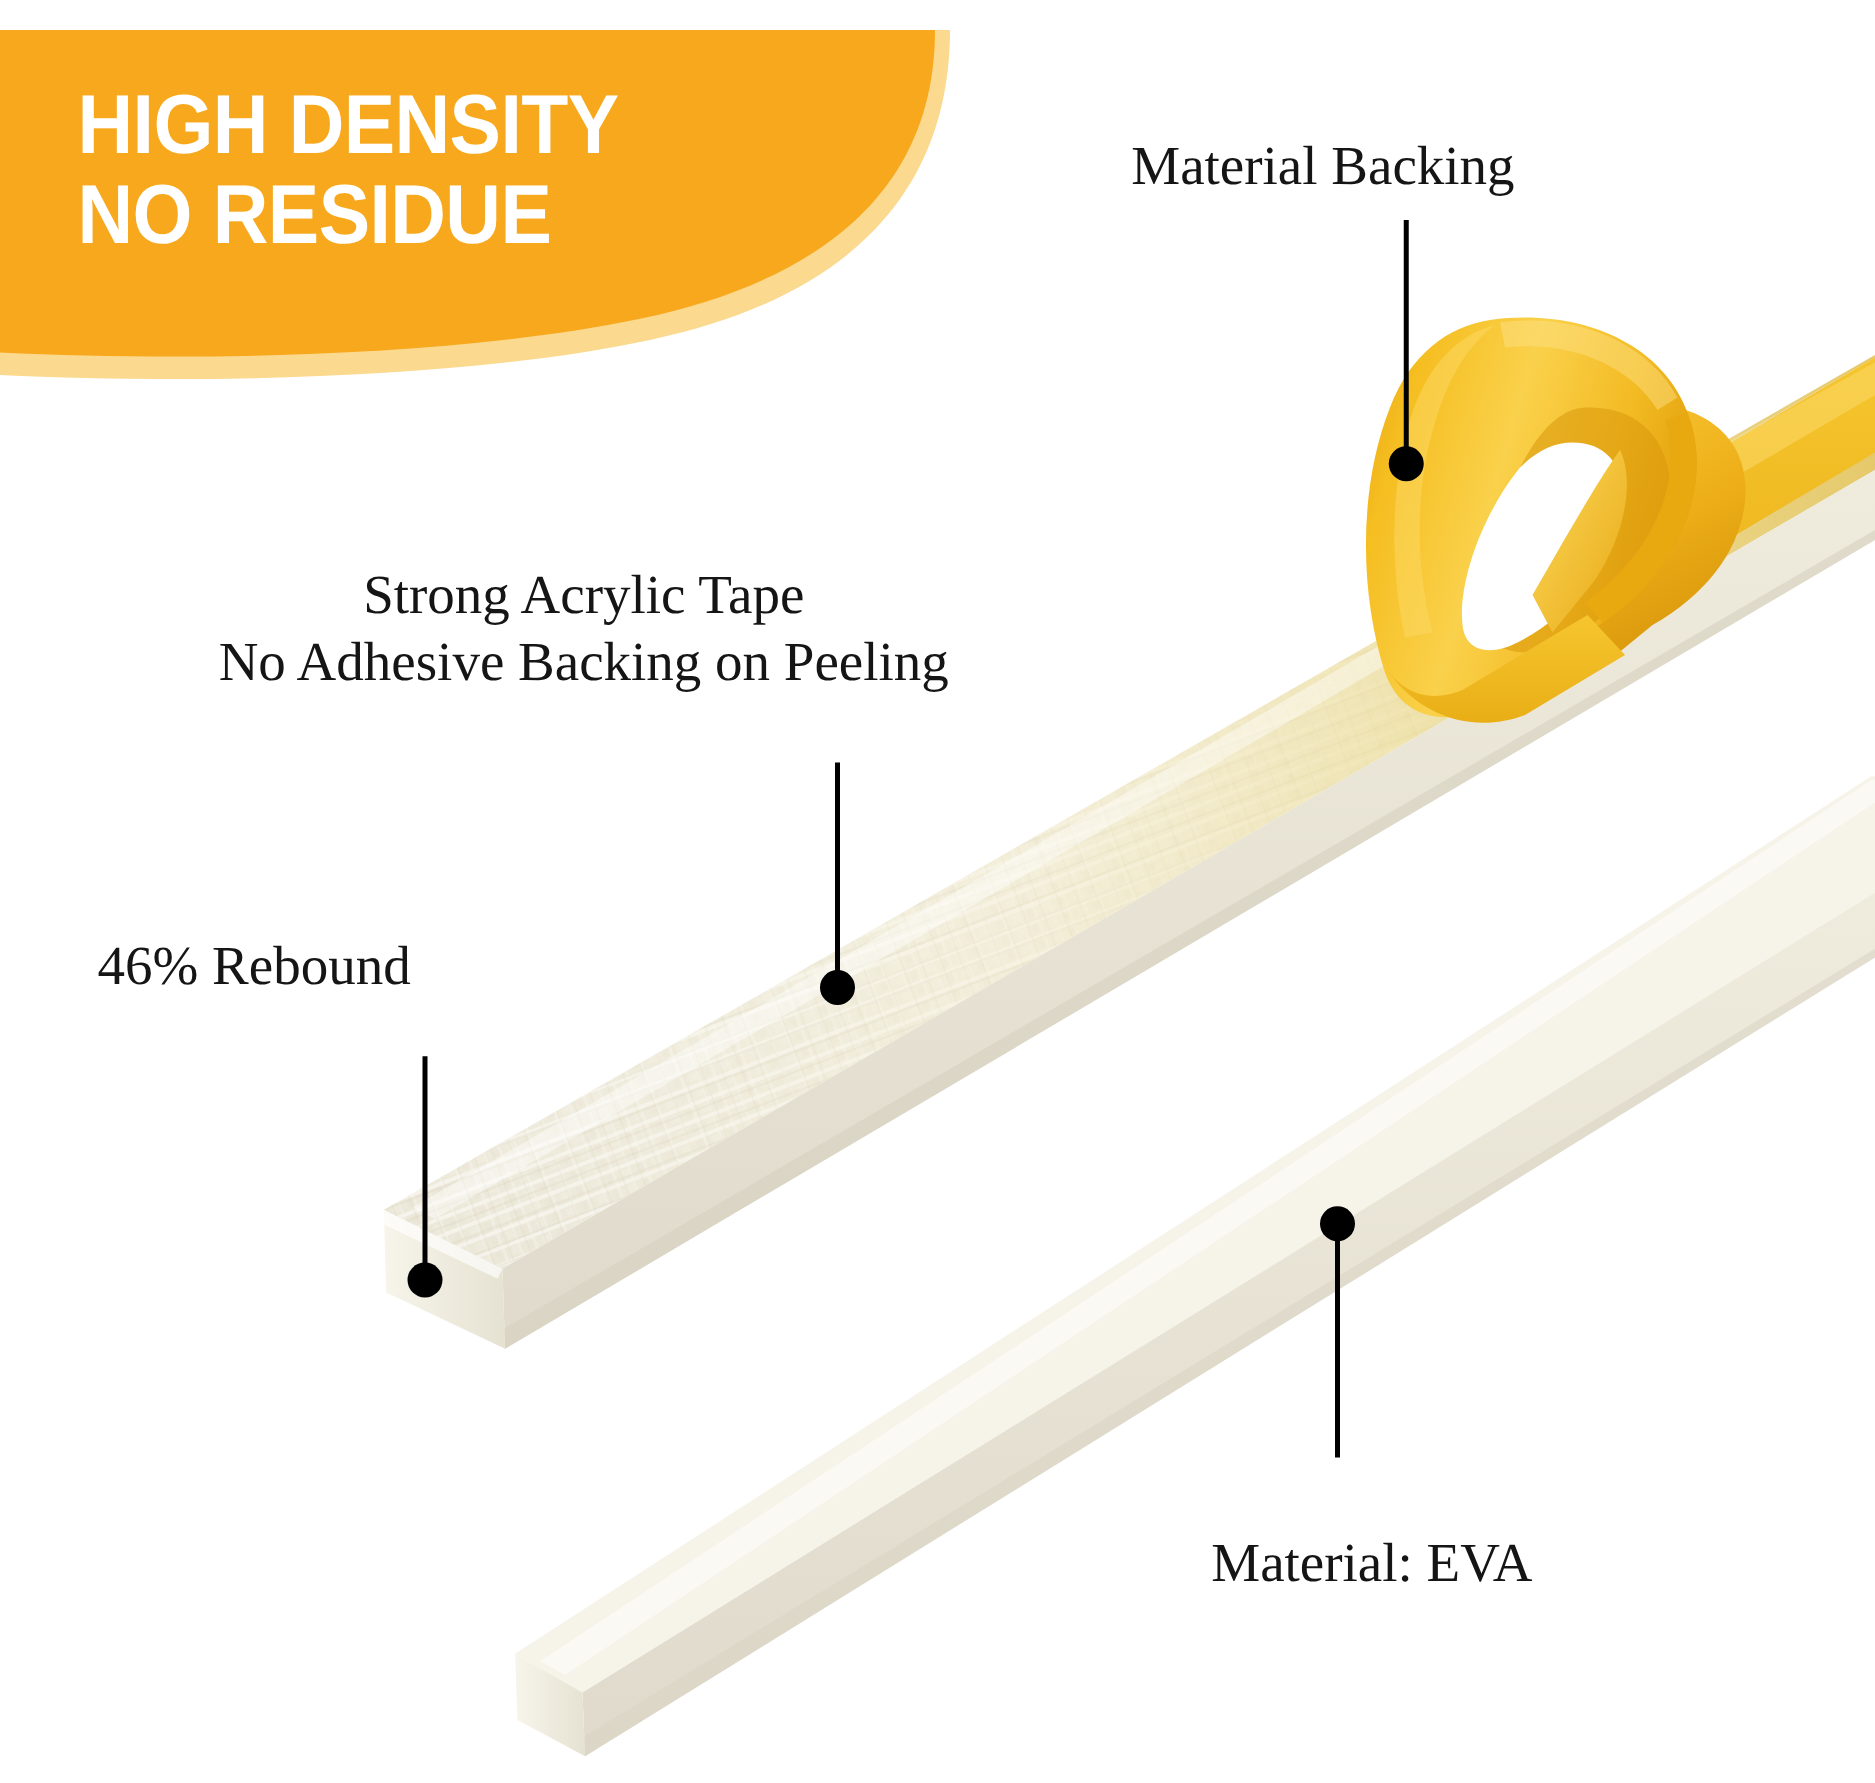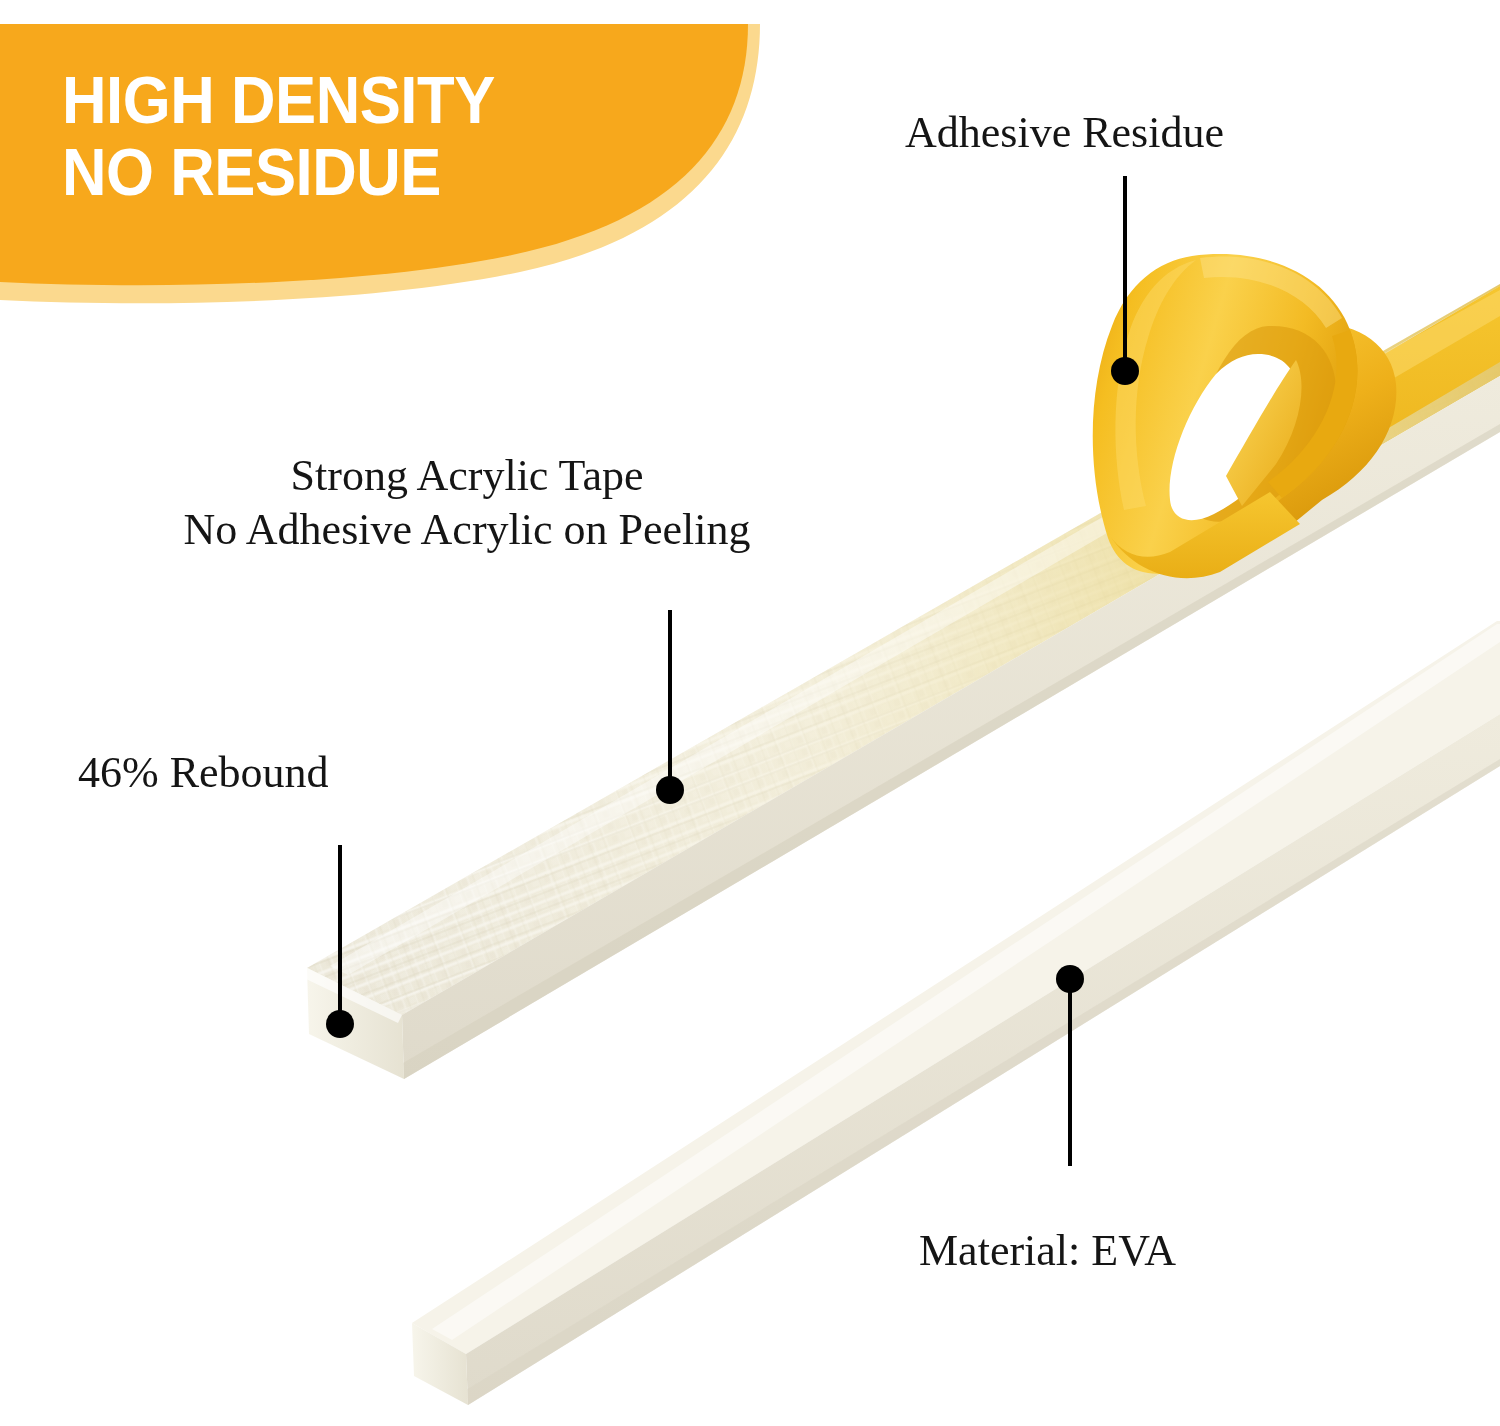--- a/index.html
+++ b/index.html
@@ -61,21 +61,21 @@
     font-family: "Liberation Serif", "DejaVu Serif", serif;
     font-size: 44px;
     line-height: 1.22;
     white-space: nowrap;
   }
   .callout .ln { display: block; }
 
   #lbl-adhesive-backing { left: 905px;  top: 82px;  }
   #lbl-acrylic-tape     { left: 52px;   top: 425px; text-align: center; width: 830px; }
   #lbl-rebound          { left: 78px;   top: 722px; }
-  #lbl-material         { left: 919px;  top: 1200px;}
+  #lbl-material         { left: 969px;  top: 1200px;}
 
   
   .leader-svg {
     position: absolute;
     left: 0;
     top: 0;
     width: 1500px;
     height: 1426px;
     pointer-events: none;
   }
@@ -275,26 +275,26 @@
       <circle cx="340" cy="1000" r="14" fill="#000000"></circle>
     </g>
 
     <g>
       <circle cx="1070" cy="955" r="14" fill="#000000"></circle>
       <line x1="1070" y1="966" x2="1070" y2="1142" stroke="#000000" stroke-width="4"></line>
     </g>
   </svg>
 
   <div class="callout" id="lbl-adhesive-backing">
-    <span class="ln">Adhesive Residue</span>
+    <span class="ln">Material Backing</span>
   </div>
 
   <div class="callout" id="lbl-acrylic-tape">
     <span class="ln">Strong Acrylic Tape</span>
-    <span class="ln">No Adhesive Acrylic on Peeling</span>
+    <span class="ln">No Adhesive Backing on Peeling</span>
   </div>
 
   <div class="callout" id="lbl-rebound">
     <span class="ln">46% Rebound</span>
   </div>
 
   <div class="callout" id="lbl-material">
     <span class="ln">Material: EVA</span>
   </div>
 

